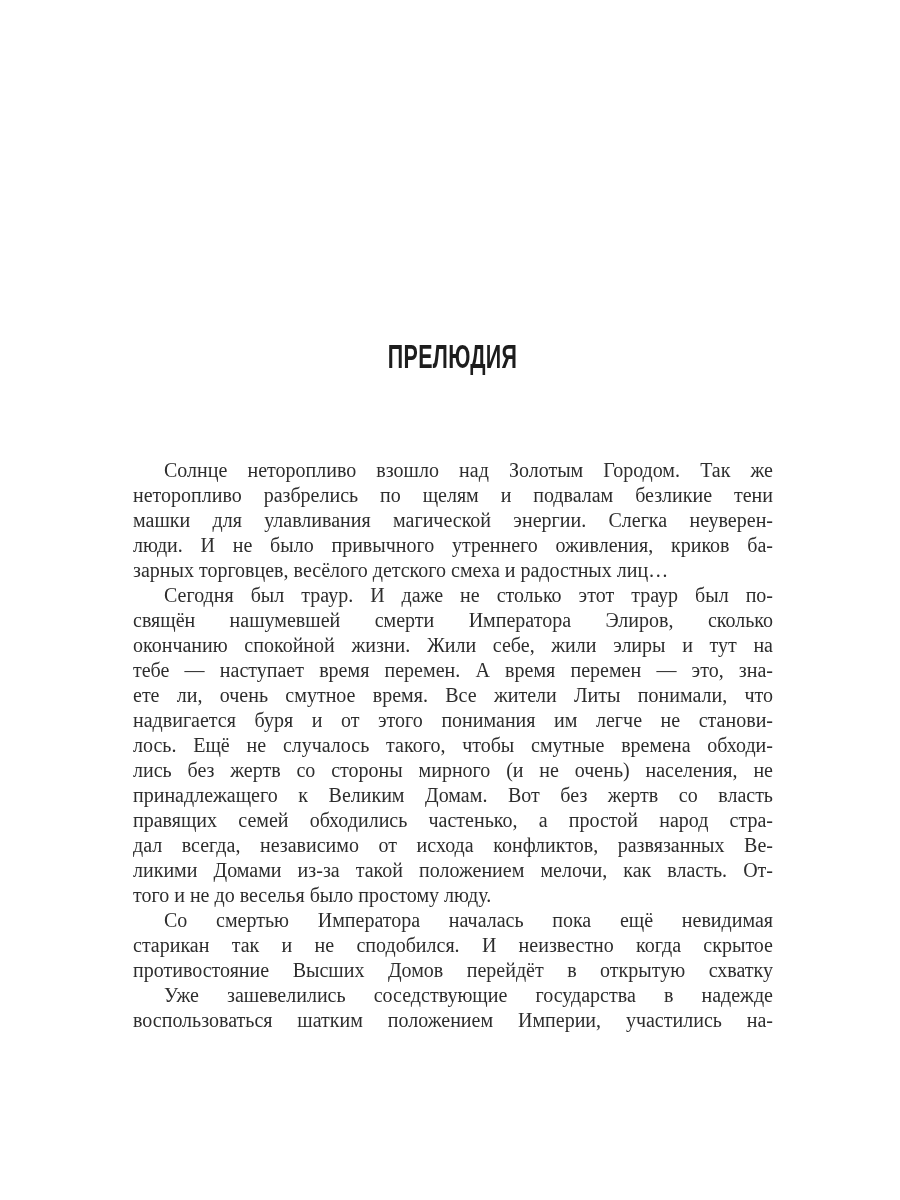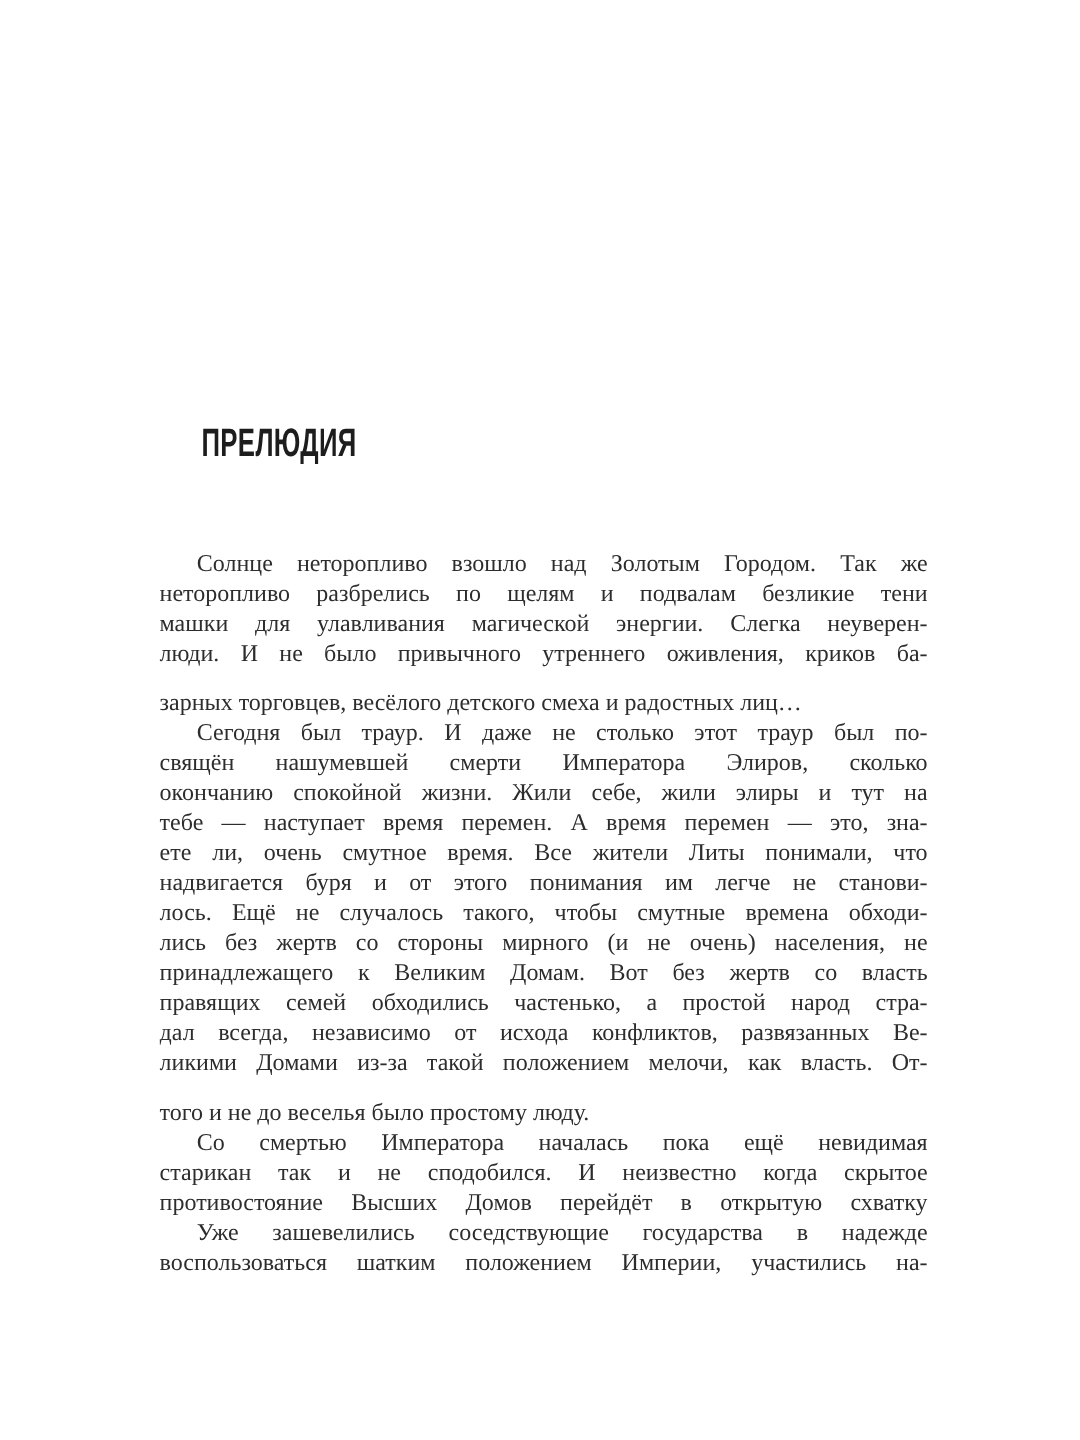--- a/index.html
+++ b/index.html
@@ -15,22 +15,23 @@
   }
   .page {
     position: relative;
     width: 900px;
     height: 1200px;
     background: #ffffff;
   }
   .title-wrap {
     position: absolute;
     left: 133px;
-    top: 352px;
+    top: 340px;
     width: 640px;
+    text-align: center;
     line-height: 33px;
   }
   .title-text {
     display: inline-block;
     font-family: "Liberation Sans", sans-serif;
     font-weight: bold;
     font-size: 33px;
     letter-spacing: 0.5px;
     color: #1d1d1d;
     transform: scaleX(0.65);
@@ -51,21 +52,20 @@
     height: 25px;
     overflow: hidden;
     text-align: justify;
     text-align-last: justify;
   }
   .line.first {
     padding-left: 31px;
   }
   .line.last {
     text-align-last: left;
-    margin-top: 16px;
   }
 </style>
 </head>
 <body>
 
 <div class="page" style="background: rgb(255, 255, 255);">
   <div class="title-wrap">
     <span class="title-text" style="color: rgb(29, 29, 29);">ПРЕЛЮДИЯ</span>
   </div>
   <div class="textblock" id="textblock" style="color: rgb(45, 45, 45);">

